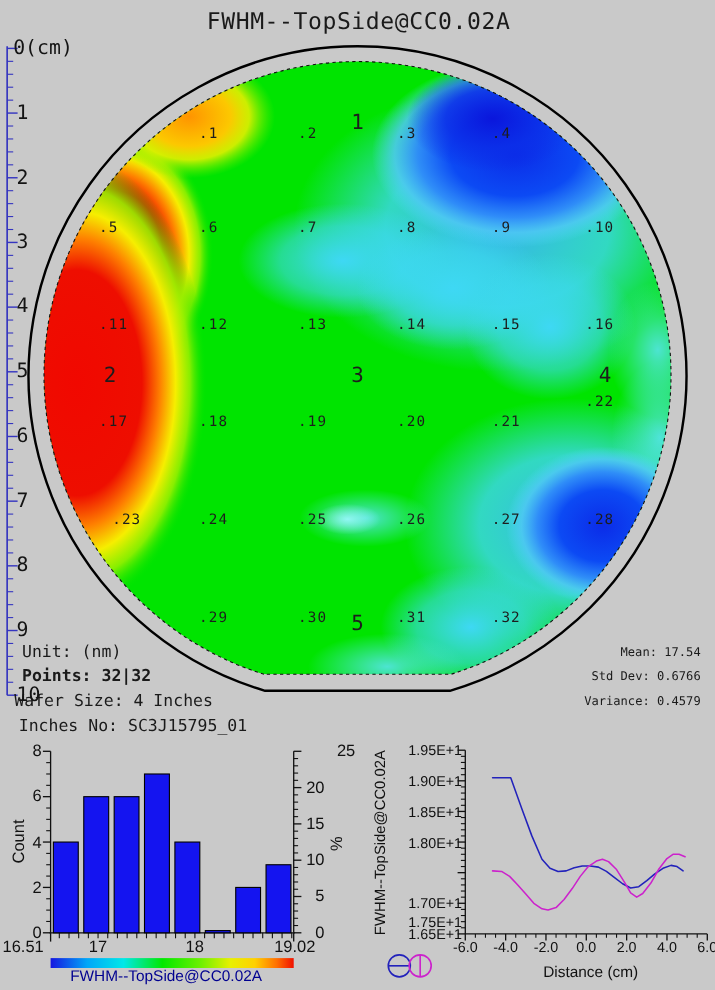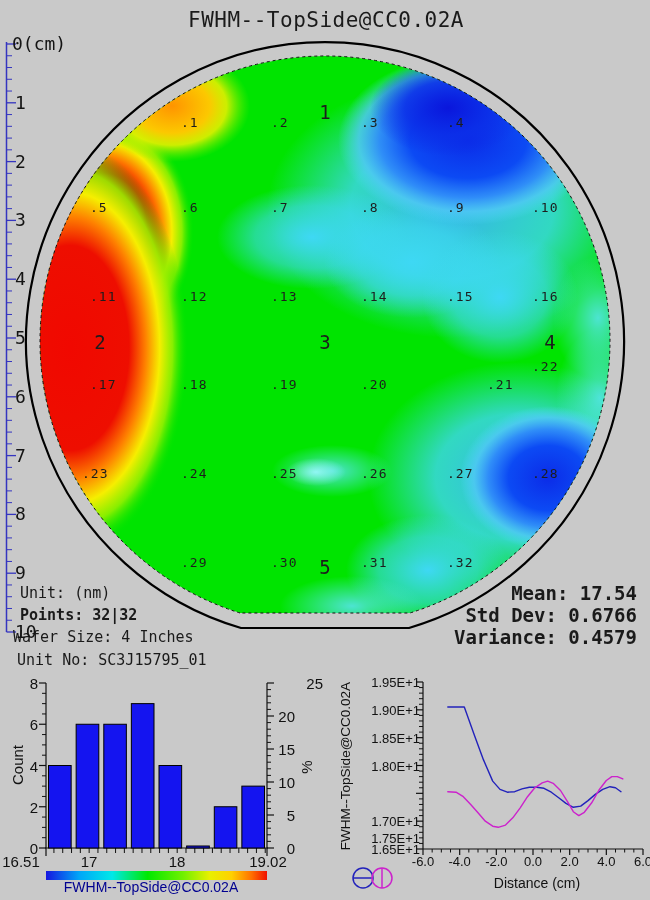--- a/index.html
+++ b/index.html
@@ -8,21 +8,21 @@
   #gfx{position:absolute;left:0;top:0;}
   .plbl{position:absolute;white-space:nowrap;line-height:1;}
   .mono{font-family:"DejaVu Sans Mono",monospace;}
   .sans{font-family:"Liberation Sans",sans-serif;}
   .cc{transform:translate(-50%,-50%);}
   .lc{transform:translate(0,-50%);}
   .rc{transform:translate(-100%,-50%);}
   .rot{transform:translate(-50%,-50%) rotate(-90deg);}
   #page-title{left:326px;top:20px;font-size:21px;letter-spacing:.5px;}
   .info-line{font-size:15px;}
-  .stat-line{font-size:19px;font-weight:bold;}
+  .stat-line{font-size:11px;}
   .wpt{font-size:13px;letter-spacing:1px;color:#1d1d1d;}
   .wsite{font-size:19px;color:#1d1d1d;}
   .rul{font-size:18px;color:#141414;}
   .htick{font-size:15px;color:#111;}
   .ltick{font-size:13px;color:#111;}
   .axlab{font-size:15px;color:#111;}
   .cbar-lab{font-size:14px;color:#000090;}
 </style>
 </head>
 <body>
@@ -331,21 +331,21 @@
       </g>
     </g>
   </svg>
 
   <span id="page-title" class="plbl mono cc">FWHM--TopSide@CC0.02A</span>
   <span class="plbl mono lc rul" style="left:12px;top:44px;">0(cm)</span>
 
   <span class="plbl mono lc info-line" style="left:20px;top:593px;">Unit: (nm)</span>
   <span class="plbl mono lc info-line" style="left:20px;top:615px;font-weight:bold;">Points: 32|32</span>
   <span class="plbl mono lc info-line" style="left:13px;top:637px;">Wafer Size: 4 Inches</span>
-  <span class="plbl mono lc info-line" style="left:17px;top:660px;">Unit No: SC3J15795_01</span>
+  <span class="plbl mono lc info-line" style="left:17px;top:660px;">Inches No: SC3J15795_01</span>
 
   <span class="plbl mono rc stat-line" style="left:637px;top:593px;">Mean: 17.54</span>
   <span class="plbl mono rc stat-line" style="left:637px;top:615px;">Std Dev: 0.6766</span>
   <span class="plbl mono rc stat-line" style="left:637px;top:637px;">Variance: 0.4579</span>
 
   <span class="plbl sans rot axlab" style="left:17px;top:765px;">Count</span>
   <span class="plbl sans rot axlab" style="left:306px;top:767px;">%</span>
   <span class="plbl sans cc cbar-lab" style="left:151px;top:887px;">FWHM--TopSide@CC0.02A</span>
 
   <span class="plbl sans rot ltick" style="left:346px;top:766px;font-size:13.5px;">FWHM--TopSide@CC0.02A</span>
@@ -365,23 +365,23 @@
       <span class="plbl mono lc wpt" style="left: 90px; top: 296px;">.11</span>
       <span class="plbl mono lc wpt" style="left: 181px; top: 296px;">.12</span>
       <span class="plbl mono lc wpt" style="left: 271px; top: 296px;">.13</span>
       <span class="plbl mono lc wpt" style="left: 361px; top: 296px;">.14</span>
       <span class="plbl mono lc wpt" style="left: 447px; top: 296px;">.15</span>
       <span class="plbl mono lc wpt" style="left: 532px; top: 296px;">.16</span>
       <span class="plbl mono lc wpt" style="left: 90px; top: 384px;">.17</span>
       <span class="plbl mono lc wpt" style="left: 181px; top: 384px;">.18</span>
       <span class="plbl mono lc wpt" style="left: 271px; top: 384px;">.19</span>
       <span class="plbl mono lc wpt" style="left: 361px; top: 384px;">.20</span>
-      <span class="plbl mono lc wpt" style="left: 447px; top: 384px; margin-left: 40px;">.21</span>
+      <span class="plbl mono lc wpt" style="left: 447px; top: 384px;">.21</span>
       <span class="plbl mono lc wpt" style="left: 532px; top: 366px;">.22</span>
-      <span class="plbl mono lc wpt" style="left: 82px; top: 473px;">.23</span>
+      <span class="plbl mono lc wpt" style="left: 102px; top: 473px;">.23</span>
       <span class="plbl mono lc wpt" style="left: 181px; top: 473px;">.24</span>
       <span class="plbl mono lc wpt" style="left: 271px; top: 473px;">.25</span>
       <span class="plbl mono lc wpt" style="left: 361px; top: 473px;">.26</span>
       <span class="plbl mono lc wpt" style="left: 447px; top: 473px;">.27</span>
       <span class="plbl mono lc wpt" style="left: 532px; top: 473px;">.28</span>
       <span class="plbl mono lc wpt" style="left: 181px; top: 562px;">.29</span>
       <span class="plbl mono lc wpt" style="left: 271px; top: 562px;">.30</span>
       <span class="plbl mono lc wpt" style="left: 361px; top: 562px;">.31</span>
       <span class="plbl mono lc wpt" style="left: 447px; top: 562px;">.32</span>
       <span class="plbl mono cc wsite" style="left: 325px; top: 112px;">1</span>

